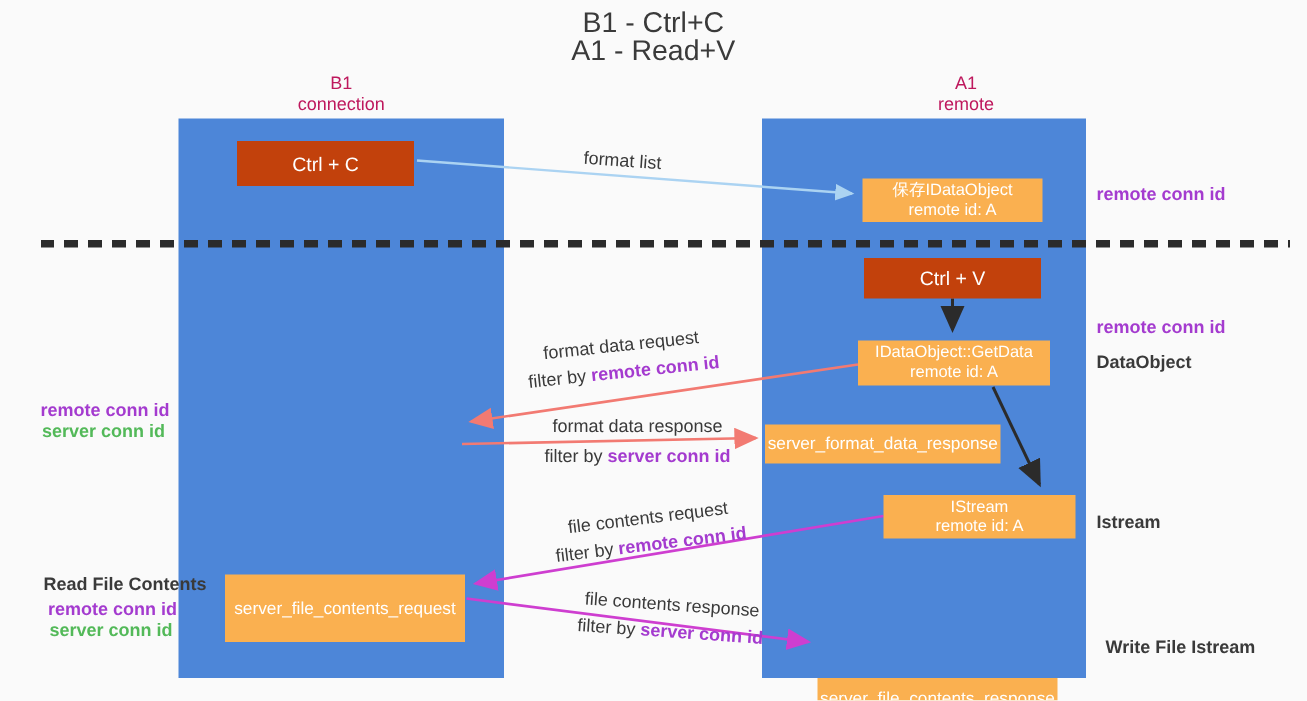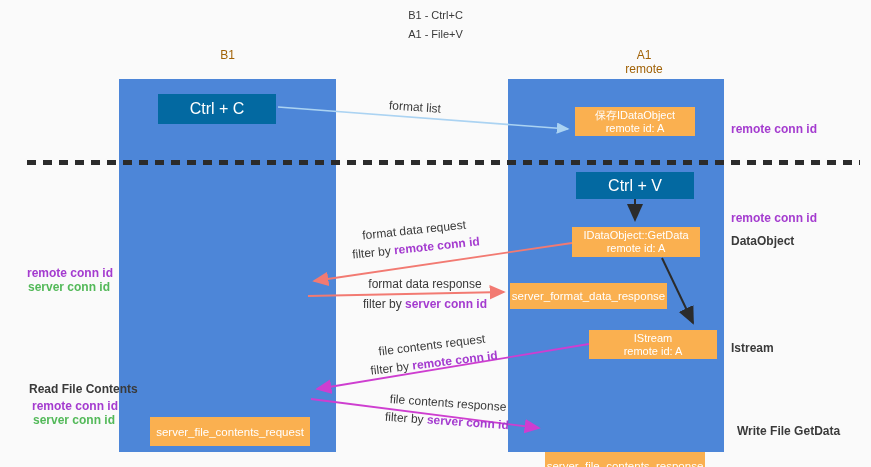--- a/index.html
+++ b/index.html
@@ -4,63 +4,64 @@
 <style>
   html,body{margin:0;padding:0;background:#fafafa;}
   .stage{
     position:relative;width:871px;height:467px;overflow:hidden;
     background:#fafafa;
     font-family:"Liberation Sans",sans-serif;color:#3a3a3a;
   }
   .abs{position:absolute;}
   .title{
     left:0;right:0;top:6px;text-align:center;
-    font-size:11px;line-height:19px;color:#3a3a3a;z-index:2;
+    font-size:19px;line-height:19px;color:#3a3a3a;z-index:2;
   }
   .col-header{
-    top:48px;text-align:center;font-size:12px;line-height:14px;color:#a16207;z-index:2;
+    top:48px;text-align:center;font-size:12px;line-height:14px;color:#be185d;z-index:2;
   }
   .lifeline{
     top:79px;height:373px;background:#4d86d8;z-index:1;
   }
   .dashed{
     left:27px;top:160px;width:833px;height:5px;z-index:6;
     background:repeating-linear-gradient(to right,#2b2b2b 0 9px,transparent 9px 16px);
   }
   svg.overlay{position:absolute;left:0;top:0;z-index:3;}
   .box{
     display:flex;flex-direction:column;align-items:center;justify-content:center;
     color:#fff;text-align:center;z-index:4;box-sizing:border-box;
   }
-  .box.green{background:#0369a1;font-size:16px;}
+  .box.green{background:#c2410c;font-size:13px;}
   .box.orange{background:#fab050;}
   .box .bl{font-size:11px;line-height:13px;}
   .box.single{font-size:11.5px;}
   .lbl{font-size:12px;line-height:18px;color:#3a3a3a;z-index:5;text-align:center;}
   .lbl .hl{color:#a43bcf;font-weight:bold;}
   .rot-neg6{transform:rotate(-6deg);}
   .rot-neg7{transform:rotate(-7deg);}
   .rot-pos4{transform:rotate(4deg);}
   .side{font-size:12px;line-height:14px;z-index:5;font-weight:bold;}
   .side.purple{color:#a43bcf;font-weight:bold;}
   .side.green{color:#53b959;font-weight:bold;}
   .side.dark{color:#3a3a3a;}
 </style>
 </head>
 <body>
 
 <div class="stage">
 
   <div class="abs title">
     <div>B1 - Ctrl+C</div>
-    <div>A1 - File+V</div>
+    <div>A1 - Read+V</div>
   </div>
 
   <div class="abs col-header" style="left:119px;width:217px;">
     <div>B1</div>
+    <div>connection</div>
   </div>
   <div class="abs col-header" style="left:536px;width:216px;">
     <div>A1</div>
     <div>remote</div>
   </div>
 
   <div class="abs lifeline" style="left:119px;width:217px;"></div>
   <div class="abs lifeline" style="left:508px;width:216px;"></div>
 
   <div class="abs dashed"></div>
@@ -86,21 +87,21 @@
     <line x1="572" y1="243" x2="314" y2="281" stroke="#f27a72" stroke-width="1.8" marker-end="url(#mSalmon)"></line>
     <line x1="308" y1="296" x2="504" y2="292" stroke="#f27a72" stroke-width="1.8" marker-end="url(#mSalmon)"></line>
     <line x1="589" y1="344" x2="317" y2="389" stroke="#ce3ed0" stroke-width="1.8" marker-end="url(#mMagenta)"></line>
     <line x1="311" y1="399" x2="539" y2="428" stroke="#ce3ed0" stroke-width="1.8" marker-end="url(#mMagenta)"></line>
   </svg>
 
   <div class="abs box green" style="left:158px;top:94px;width:118px;height:30px;">
     <span>Ctrl + C</span>
   </div>
 
-  <div class="abs box orange" style="left:575px;top:107px;width:120px;height:29px;">
+  <div class="abs box orange" style="left:575px;top:119px;width:120px;height:29px;">
     <div class="bl">保存IDataObject</div>
     <div class="bl">remote id: A</div>
   </div>
 
   <div class="abs box green" style="left:576px;top:172px;width:118px;height:27px;">
     <span>Ctrl + V</span>
   </div>
 
   <div class="abs box orange" style="left:572px;top:227px;width:128px;height:30px;">
     <div class="bl">IDataObject::GetData</div>
@@ -110,21 +111,21 @@
 
   <div class="abs box orange single" style="left:510px;top:283px;width:157px;height:26px;">
     <span>server_format_data_response</span>
   </div>
 
   <div class="abs box orange" style="left:589px;top:330px;width:128px;height:29px;">
     <div class="bl">IStream</div>
     <div class="bl">remote id: A</div>
   </div>
 
-  <div class="abs box orange single" style="left:150px;top:383px;width:160px;height:29px;margin-top:34px;">
+  <div class="abs box orange single" style="left:150px;top:383px;width:160px;height:45px;">
     <span>server_file_contents_request</span>
   </div>
 
   <div class="abs box orange single" style="left:545px;top:416px;width:160px;height:27px;margin-top:36px;">
     <span>server_file_contents_response</span>
   </div>
 
   <div class="abs lbl rot-pos4" style="left:345px;top:98px;width:140px;">
     <span>format list</span>
   </div>
@@ -146,21 +147,21 @@
 
   <div class="abs lbl rot-pos4" style="left:355px;top:394px;width:185px;">
     <div>file contents response</div>
     <div><span>filter by </span><span class="hl">server conn id</span></div>
   </div>
 
   <div class="abs side purple" style="left:731px;top:122px;">remote conn id</div>
   <div class="abs side purple" style="left:731px;top:211px;">remote conn id</div>
   <div class="abs side dark" style="left:731px;top:234px;">DataObject</div>
   <div class="abs side dark" style="left:731px;top:341px;">Istream</div>
-  <div class="abs side dark" style="left:737px;top:424px;">Write File GetData</div>
+  <div class="abs side dark" style="left:737px;top:424px;">Write File Istream</div>
 
   <div class="abs side purple" style="left:27px;top:266px;">remote conn id</div>
   <div class="abs side green" style="left:28px;top:280px;">server conn id</div>
   <div class="abs side dark" style="left:29px;top:382px;">Read File Contents</div>
   <div class="abs side purple" style="left:32px;top:399px;">remote conn id</div>
   <div class="abs side green" style="left:33px;top:413px;">server conn id</div>
 
 </div>
 
 </body></html>

